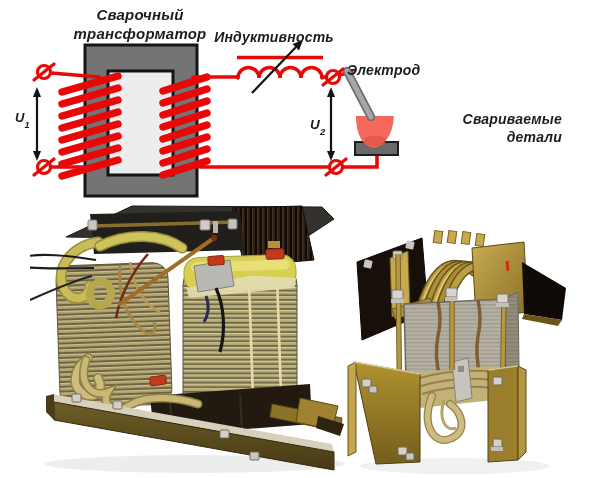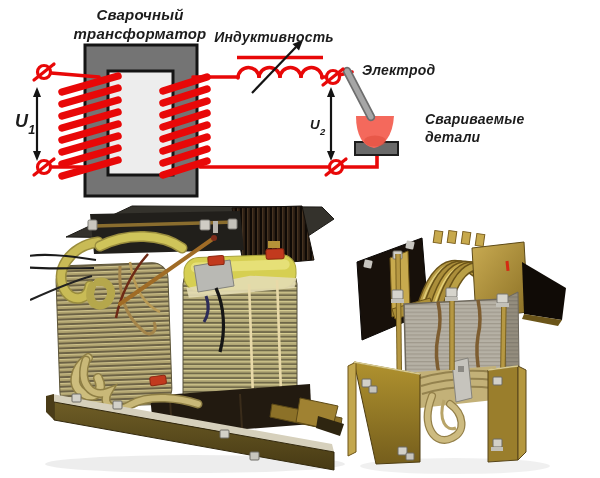--- a/index.html
+++ b/index.html
@@ -3,23 +3,23 @@
 <meta charset="utf-8">
 <style>
   html,body{margin:0;padding:0;background:#fff;}
   .stage{position:relative;width:600px;height:478px;background:#ffffff;overflow:hidden;
          font-family:"Liberation Sans",sans-serif;}
   .stage svg{position:absolute;display:block;}
   .lbl{position:absolute;font:italic bold 14px "Liberation Sans",sans-serif;color:#1c1c1c;
        letter-spacing:.2px;line-height:1.25;}
   .lbl.title{left:56px;top:6px;width:168px;text-align:center;font-size:15px;}
   .lbl.inductance{left:208px;top:29px;width:132px;text-align:center;}
-  .lbl.electrode{left:362px;top:62px;}
-  .lbl.parts{left:425px;top:111px;width:128px;text-align:left;}
-  .lbl.u1{left:15px;top:110px;font-size:18px;}
+  .lbl.electrode{left:347px;top:62px;}
+  .lbl.parts{left:434px;top:111px;width:128px;text-align:right;}
+  .lbl.u1{left:15px;top:110px;font-size:13px;}
   .lbl.u2{left:310px;top:117px;font-size:13.5px;}
   .lbl sub{font-size:70%;position:relative;top:2px;}
   
   .w{stroke:#e80808;stroke-width:3.6;fill:none;stroke-linecap:round;}
   .loop{stroke:#e80808;stroke-width:7.5;fill:none;stroke-linecap:round;}
   .arr{stroke:#141414;stroke-width:2.2;fill:none;}
   .arrh{fill:#141414;stroke:none;}
 </style>
 </head>
 <body>

